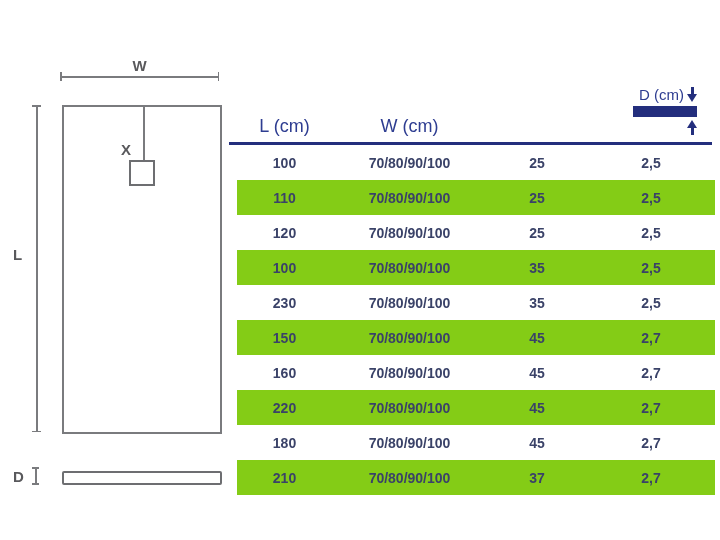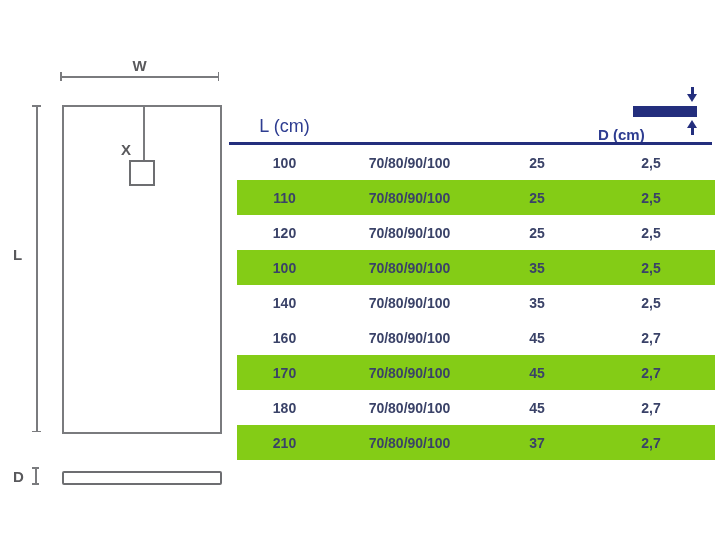--- a/index.html
+++ b/index.html
@@ -48,22 +48,22 @@
     left:237px;top:145px;width:478px;
     border-collapse:collapse;table-layout:fixed;
   }
   #spec-table td{
     height:35px;padding:0;text-align:center;vertical-align:middle;
     font-size:14px;font-weight:600;color:#3a4268;
   }
   #spec-table tr.alt{background:#84cc16;}
 
   
-  .d-header-label{left:598px;top:86px;width:86px;text-align:left;
-    color:#2e3d91;font-size:15px;font-weight:700;line-height:17px;margin-top:40px;}
+  .d-header-label{left:598px;top:86px;width:86px;text-align:right;
+    color:#2e3d91;font-size:15px;font-weight:400;line-height:17px;}
   .d-bar{left:633px;top:106px;width:64px;height:11px;background:#232e7d;}
   .arrow{width:12px;}
   .arrow .stem{position:absolute;left:5px;width:2.5px;height:8px;background:#232e7d;}
   .arrow .tri{position:absolute;left:1px;width:0;height:0;border-left:5.5px solid transparent;border-right:5.5px solid transparent;}
   .arrow-down{left:686px;top:87px;height:16px;}
   .arrow-down .stem{top:0;}
   .arrow-down .tri{top:7px;border-top:8px solid #232e7d;}
   .arrow-up{left:686px;top:120px;height:16px;}
   .arrow-up .tri{top:0;border-bottom:8px solid #232e7d;}
   .arrow-up .stem{top:7px;}
@@ -91,20 +91,21 @@
 
   <div class="abs dim-label" style="left:13px;top:469px;">D</div>
   <div class="abs ibeam" style="left:31px;top:467px;">
     <div class="cap top"></div>
       <div class="mid"></div>
       <div class="cap bot"></div>
   </div>
   <div class="abs tray-side"></div>
 
   <div class="abs col-header" style="left:237px;top:116px;width:95px;">L (cm)</div>
+  <div class="abs col-header" style="left:332px;top:116px;width:155px;">W (cm)</div>
 
   <div class="abs d-header-label">D (cm)</div>
   <div class="abs arrow arrow-down">
     <div class="stem"></div>
       <div class="tri"></div>
   </div>
   <div class="abs d-bar"></div>
   <div class="abs arrow arrow-up">
     <div class="tri"></div>
       <div class="stem"></div>
@@ -138,33 +139,39 @@
           <td>25</td>
           <td>2,5</td>
         </tr>
         <tr class="alt">
           <td>100</td>
           <td>70/80/90/100</td>
           <td>35</td>
           <td>2,5</td>
         </tr>
         <tr>
-          <td>140</td>
+          <td>230</td>
           <td>70/80/90/100</td>
           <td>35</td>
           <td>2,5</td>
+        </tr>
+        <tr class="alt">
+          <td>150</td>
+          <td>70/80/90/100</td>
+          <td>45</td>
+          <td>2,7</td>
         </tr>
         <tr>
           <td>160</td>
           <td>70/80/90/100</td>
           <td>45</td>
           <td>2,7</td>
         </tr>
         <tr class="alt">
-          <td>170</td>
+          <td>220</td>
           <td>70/80/90/100</td>
           <td>45</td>
           <td>2,7</td>
         </tr>
         <tr>
           <td>180</td>
           <td>70/80/90/100</td>
           <td>45</td>
           <td>2,7</td>
         </tr>

